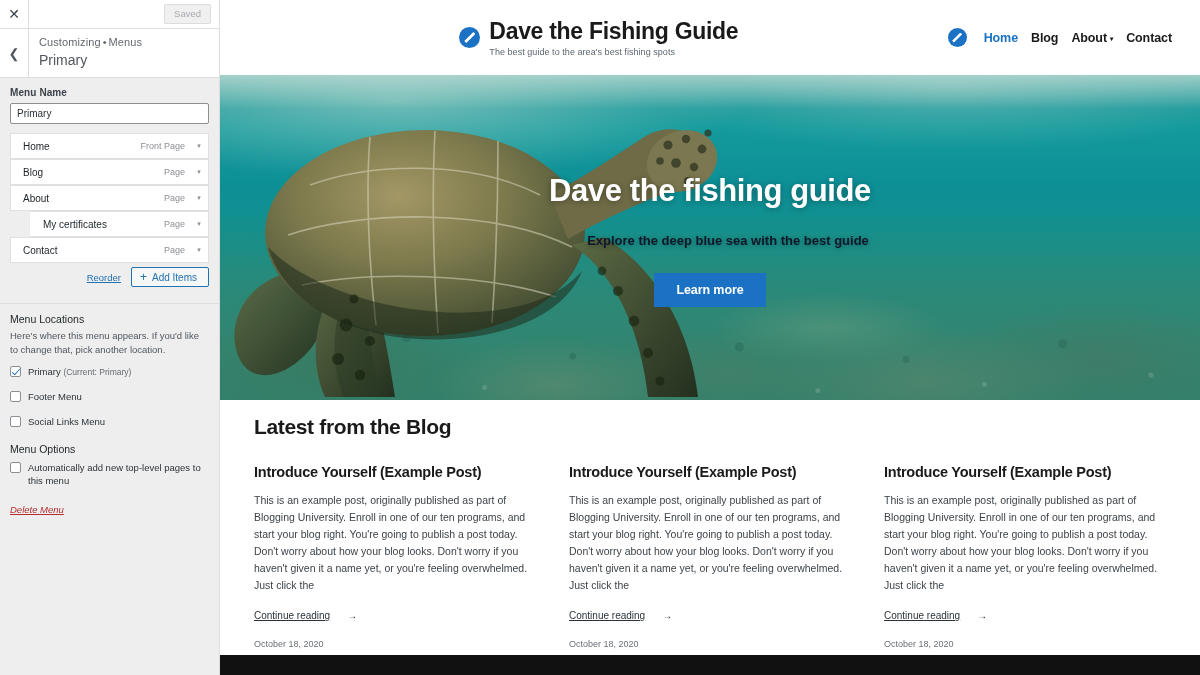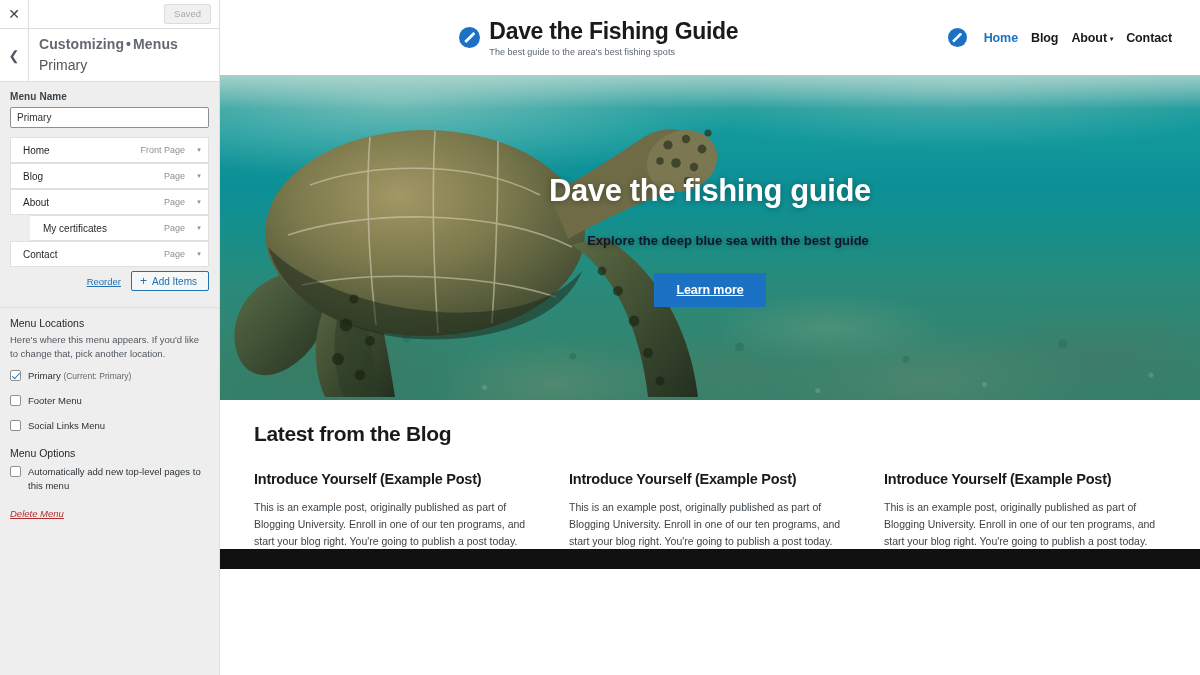--- a/index.html
+++ b/index.html
@@ -37,21 +37,21 @@
   .cz-header {
     background: #fff; border-bottom: 1px solid #dddddd;
     display: flex; align-items: stretch; min-height: 46px;
   }
   .cz-back {
     width: 29px; flex: 0 0 29px; display: flex; align-items: center; justify-content: center;
     color: #50575e; font-size: 13px; cursor: pointer;
     border-right: 1px solid #dddddd;
   }
   .cz-titlewrap { padding: 6px 0 7px 10px; }
-  .cz-crumb { font-size: 14px; color: #646970; letter-spacing: .1px; line-height: 1.4; font-weight: bold; }
+  .cz-crumb { font-size: 11px; color: #646970; letter-spacing: .1px; line-height: 1.4; }
   .cz-crumb .sep { padding: 0 2px; }
   .cz-panel-title { font-size: 14px; color: #50575e; font-weight: 400; line-height: 1.35; margin-top: 1px; }
 
   .cz-body { flex: 1 1 auto; overflow: hidden; }
 
   .cz-section { padding: 9px 10px 0 10px; }
   .cz-label { font-size: 10px; color: #3c434a; font-weight: 600; letter-spacing: .1px; margin-bottom: 5px; }
   .cz-input {
     width: 100%; height: 21px; background: #fff;
     border: 1px solid #8c8f94; border-radius: 2px;
@@ -106,21 +106,21 @@
   }
   .cz-check-label { font-size: 9.5px; color: #2c3338; line-height: 1.45; }
   .cz-check-label .muted { color: #646970; font-size: 8.5px; }
 
   .link-delete {
     font-size: 9.5px; color: #b32d2e; text-decoration: underline;
     cursor: pointer; display: inline-block; margin-top: 3px; font-style: italic;
   }
 
   
-  #preview { flex: 1 1 auto; width: 980px; height: 569px; background: #fff; overflow: hidden; position: relative; }
+  #preview { flex: 1 1 auto; width: 980px; height: 675px; background: #fff; overflow: hidden; position: relative; }
 
   .site-header {
     height: 75px; display: flex; align-items: center;
     padding: 0 28px 0 0; background: #fff;
   }
   .brand { display: flex; align-items: center; gap: 9px; margin: 0 auto 0 auto; padding-left: 30px; }
   .logo-mark {
     width: 21px; height: 21px; border-radius: 50%;
     background: #1b72c4; position: relative; flex: 0 0 21px;
   }
@@ -209,25 +209,24 @@
   }
   .hero-sub {
     font-size: 13px; color: #0f172a; margin-top: 24px;
     text-shadow: 0 1px 5px rgba(0,0,0,.3); font-weight: 700; margin-left: 36px;
   }
   .hero-btn {
     margin-top: 25px; background: #1b72c4; color: #fff;
     font-size: 12.5px; font-weight: 700; border: none; cursor: pointer;
     padding: 10px 22px; letter-spacing: -.1px;
     font-family: "Liberation Sans", sans-serif;
-    text-decoration: underline;
   }
 
   
-  .blog { padding: 22px 34px 0 34px; background: #fff; }
+  .blog { padding: 15px 34px 0 34px; background: #fff; }
   .blog-heading { font-size: 21px; font-weight: 700; color: #1a1a1a; letter-spacing: -.35px; }
   .posts { display: flex; gap: 33px; margin-top: 24px; }
   .post { flex: 1 1 0; min-width: 0; }
   .post-title {
     font-size: 14.5px; font-weight: 700; color: #1a1a1a;
     letter-spacing: -.25px; line-height: 1.25;
   }
   .post-excerpt {
     font-size: 10.5px; color: #3d4348; line-height: 1.62; margin-top: 11px;
   }

